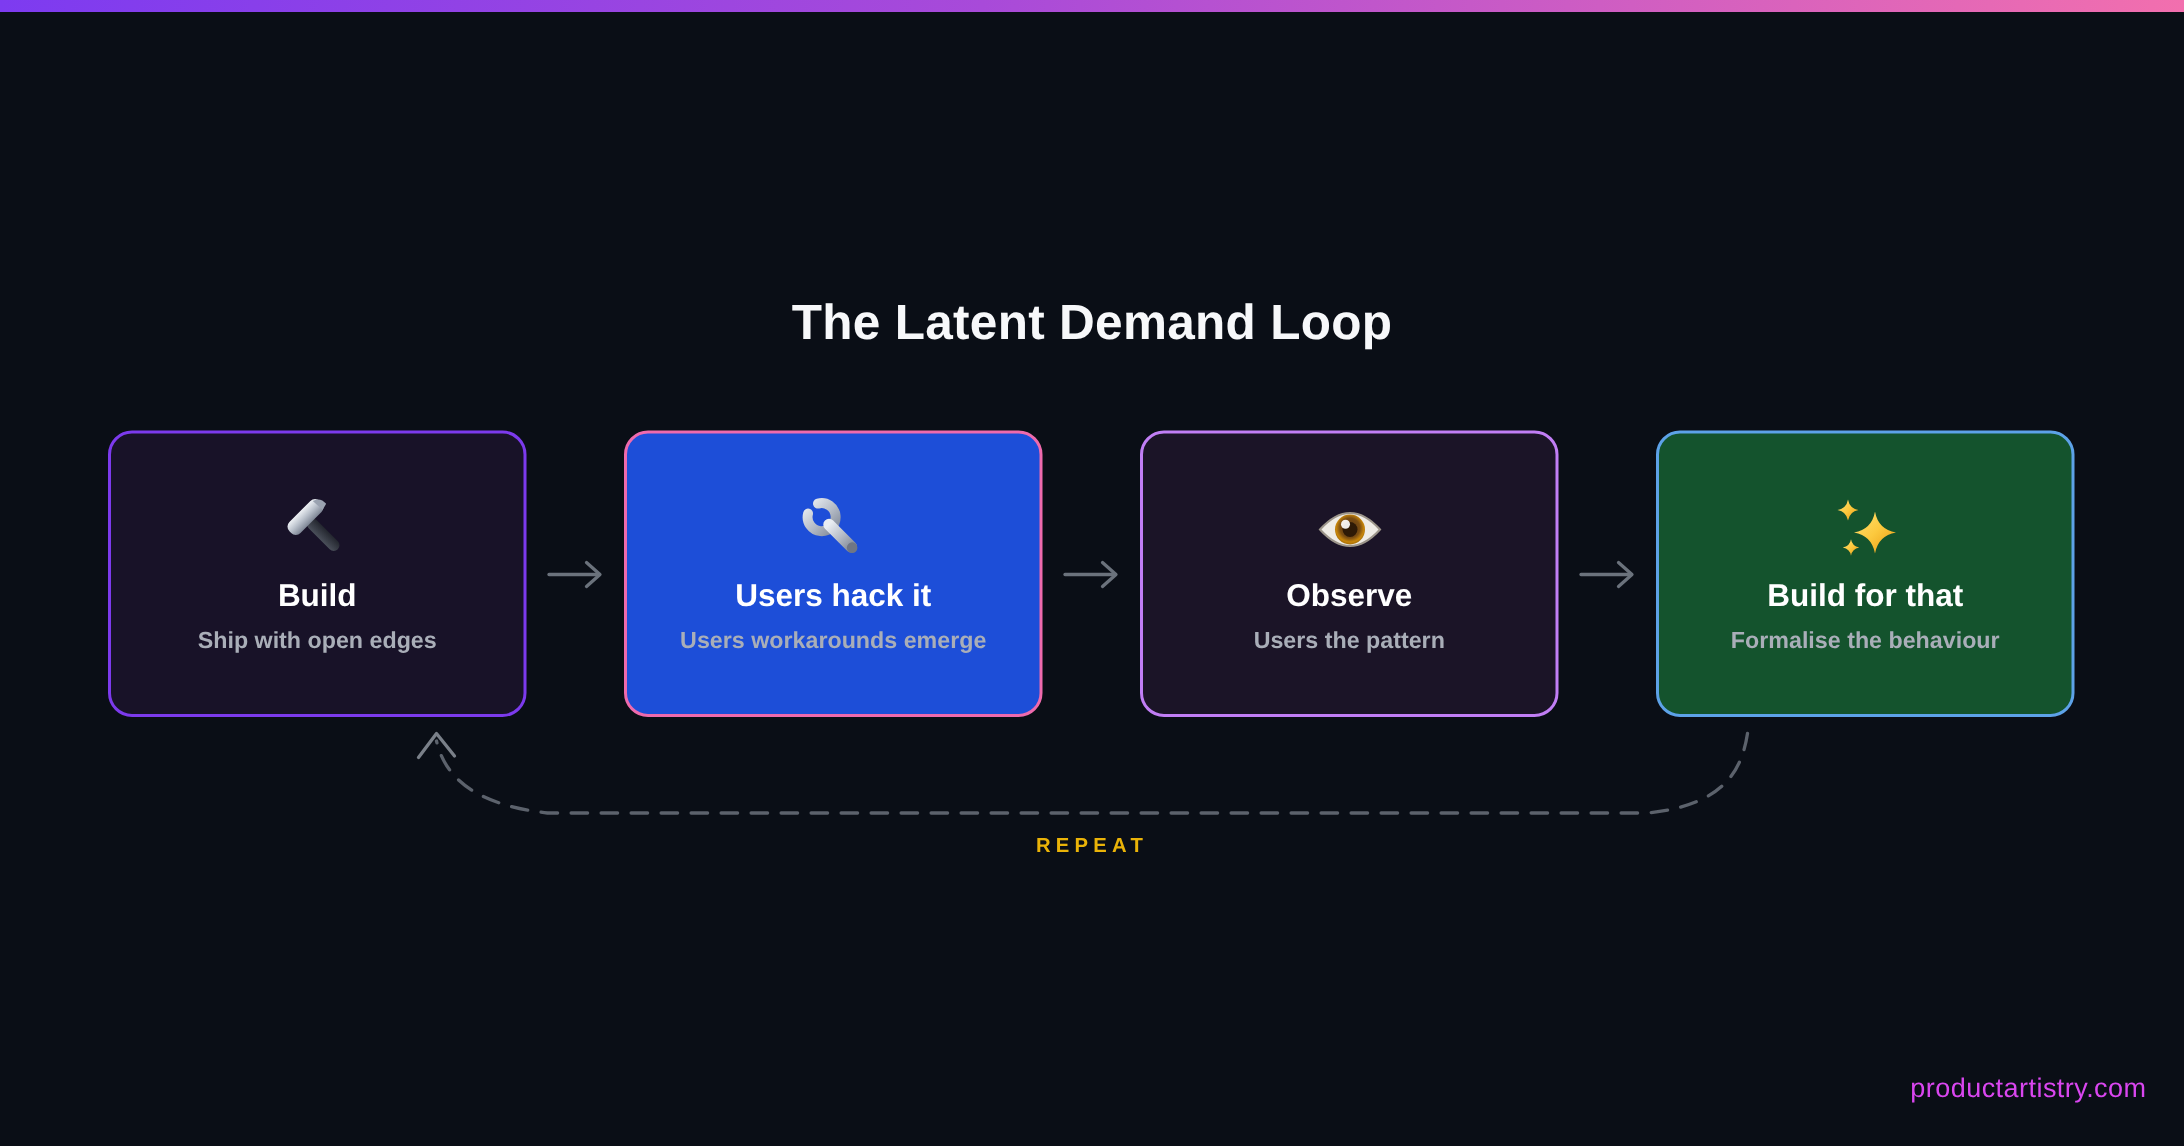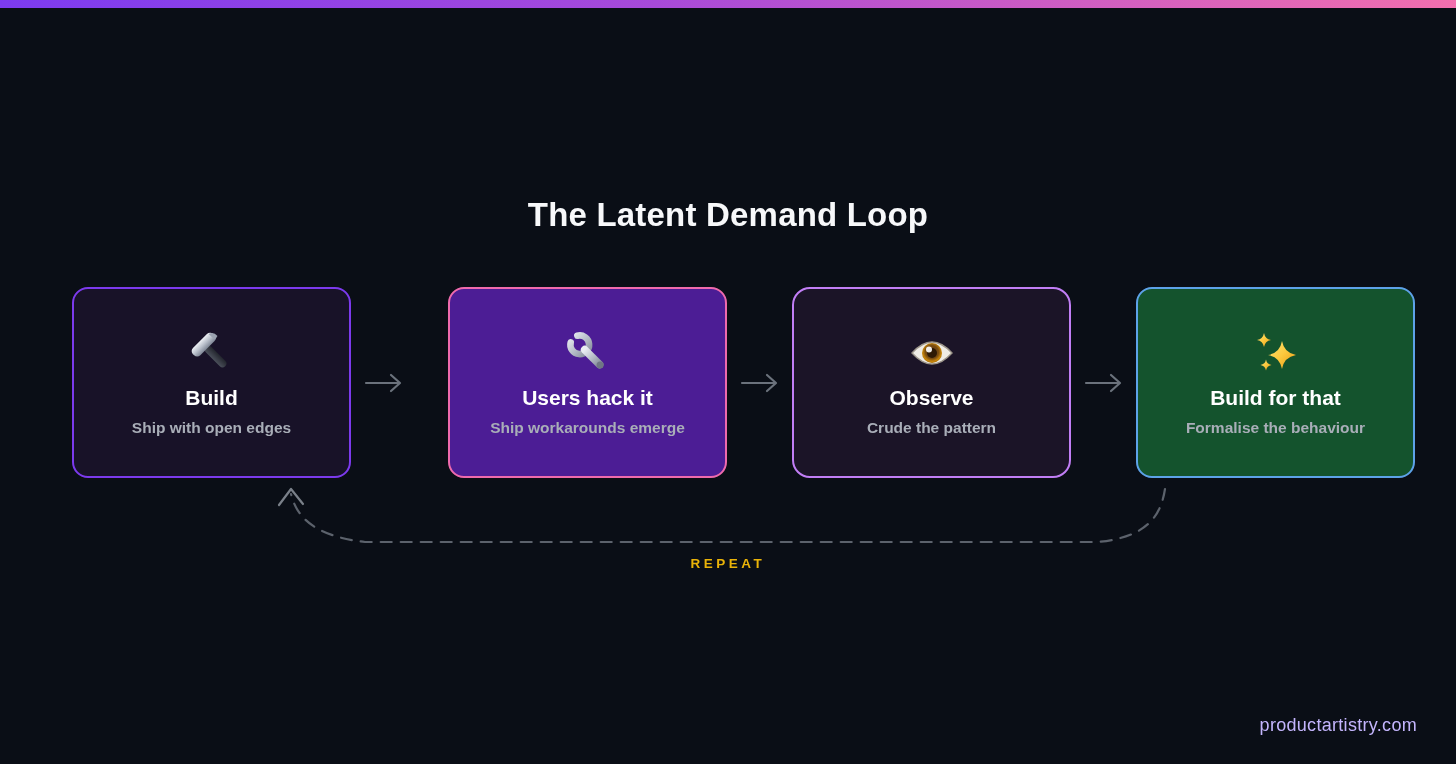--- a/index.html
+++ b/index.html
@@ -45,22 +45,22 @@
   .card-title { margin-top: 9px; font-size: 21px; font-weight: 700; color: #ffffff; }
   .card-sub { margin-top: 9px; font-size: 15.5px; color: #a9aeb8; font-weight: bold; }
   .loop-svg { position: absolute; top: 0; left: 0; pointer-events: none; }
   .repeat {
     position: absolute; top: 556px; left: 0;
     width: 1456px; text-align: center;
     font-size: 13.5px; font-weight: 700;
     letter-spacing: 3.5px; color: #eab308;
   }
   .watermark {
-    position: absolute; top: 715px; right: 39px;
-    font-size: 18px; color: #c4b5fd; letter-spacing: 0.3px; text-align: center;
+    position: absolute; top: 715px; right: 25px;
+    font-size: 18px; color: #d946ef; letter-spacing: 0.3px; text-align: center;
   }
 </style>
 </head>
 <body>
 
 <div class="stage">
 
   <div class="topbar"></div>
 
   <h1 class="title">The Latent Demand Loop</h1>
@@ -94,67 +94,67 @@
 
     <div class="arrowbox">
       <svg width="42" height="24" viewBox="0 0 42 24">
         <g stroke="#6b727c" stroke-width="2.2" fill="none" stroke-linecap="round" stroke-linejoin="round">
           <line x1="3" y1="12" x2="36" y2="12"></line>
           <polyline points="28,4 37,12 28,20"></polyline>
         </g>
       </svg>
     </div>
 
-    <div class="card" style="border-color: rgb(239, 106, 173); background-color: #4c1d95; margin-left: 32px;">
+    <div class="card" style="border-color: rgb(239, 106, 173); background-color: #1d4ed8;">
       <div class="icon">
         <svg width="44" height="44" viewBox="0 0 40 40">
           <defs>
             <linearGradient id="wrenchMetal" x1="0" y1="0" x2="1" y2="1">
               <stop offset="0" stop-color="#e9edf2"></stop>
               <stop offset="0.55" stop-color="#b4bbc6"></stop>
               <stop offset="1" stop-color="#848c9a"></stop>
             </linearGradient>
           </defs>
           <path d="M 4.3 10.3 A 8.5 8.5 0 1 0 10.3 4.3" fill="none" stroke="url(#wrenchMetal)" stroke-width="6" stroke-linecap="round"></path>
           <line x1="17" y1="17" x2="30.5" y2="30.5" stroke="url(#wrenchMetal)" stroke-width="7" stroke-linecap="round"></line>
           <circle cx="31" cy="31" r="3.2" fill="#6f7684"></circle>
         </svg>
       </div>
       <div class="card-title">Users hack it</div>
-      <div class="card-sub">Ship workarounds emerge</div>
+      <div class="card-sub">Users workarounds emerge</div>
     </div>
 
     <div class="arrowbox">
       <svg width="42" height="24" viewBox="0 0 42 24">
         <g stroke="#6b727c" stroke-width="2.2" fill="none" stroke-linecap="round" stroke-linejoin="round">
           <line x1="3" y1="12" x2="36" y2="12"></line>
           <polyline points="28,4 37,12 28,20"></polyline>
         </g>
       </svg>
     </div>
 
-    <div class="card" style="border-color: rgb(193, 126, 245); background-color: rgb(27, 20, 39); border-radius: 18px;">
+    <div class="card" style="border-color: rgb(193, 126, 245); background-color: rgb(27, 20, 39);">
       <div class="icon">
         <svg width="46" height="34" viewBox="0 0 46 34">
           <defs>
             <radialGradient id="iris" cx="0.5" cy="0.45" r="0.6">
               <stop offset="0" stop-color="#5a3410"></stop>
               <stop offset="0.55" stop-color="#7a4d12"></stop>
               <stop offset="0.78" stop-color="#c8860a"></stop>
               <stop offset="1" stop-color="#8a5a06"></stop>
             </radialGradient>
           </defs>
           <path d="M 3 17 Q 23 -5 43 17 Q 23 39 3 17 Z" fill="#efece5" stroke="#9c958a" stroke-width="1.4"></path>
           <circle cx="23" cy="17" r="10" fill="url(#iris)"></circle>
           <circle cx="23" cy="17" r="5" fill="#2e1a06"></circle>
           <circle cx="20" cy="13.5" r="3" fill="#ffffff" opacity="0.92"></circle>
         </svg>
       </div>
       <div class="card-title">Observe</div>
-      <div class="card-sub">Crude the pattern</div>
+      <div class="card-sub">Users the pattern</div>
     </div>
 
     <div class="arrowbox">
       <svg width="42" height="24" viewBox="0 0 42 24">
         <g stroke="#6b727c" stroke-width="2.2" fill="none" stroke-linecap="round" stroke-linejoin="round">
           <line x1="3" y1="12" x2="36" y2="12"></line>
           <polyline points="28,4 37,12 28,20"></polyline>
         </g>
       </svg>
     </div>

